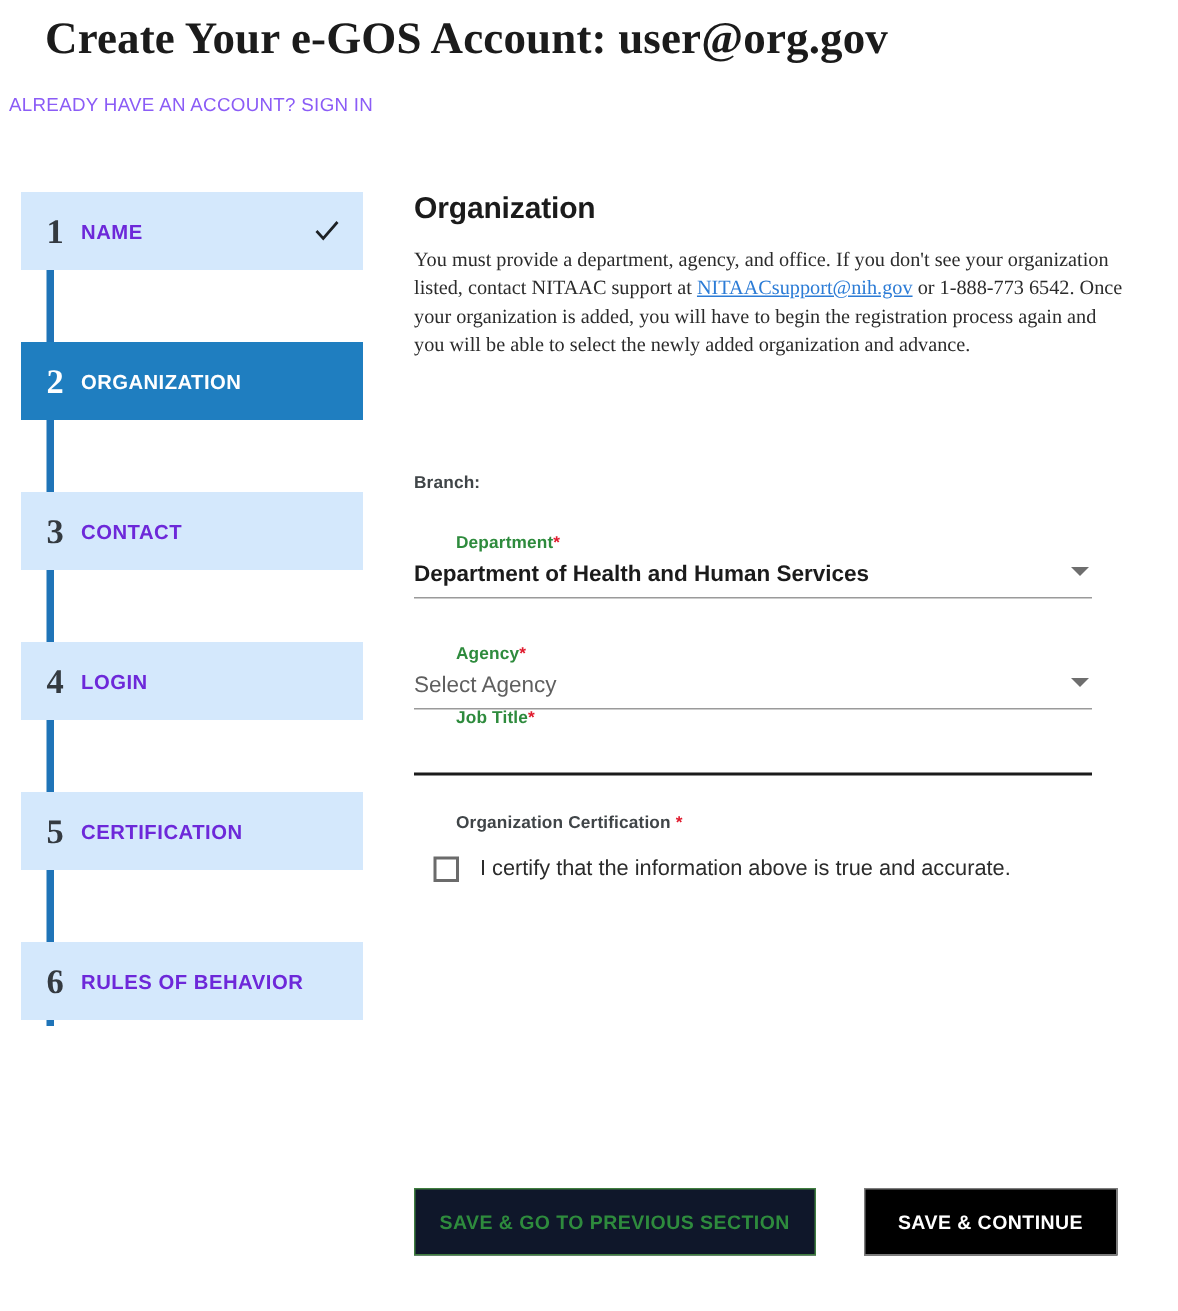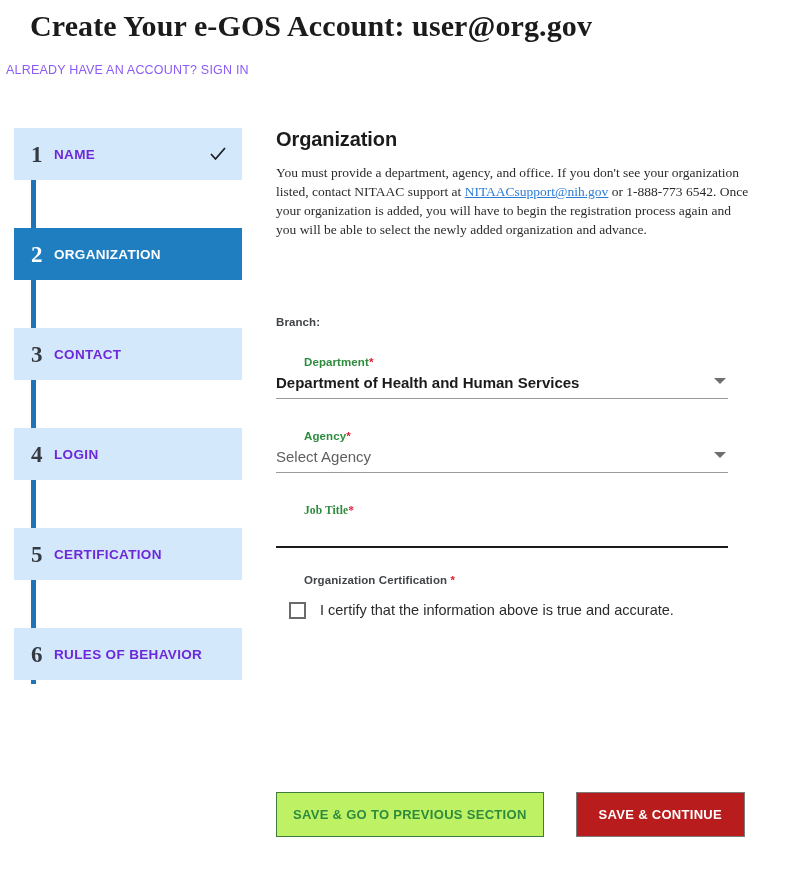--- a/index.html
+++ b/index.html
@@ -228,27 +228,27 @@
     letter-spacing: 0.3px;
     cursor: pointer;
     box-sizing: border-box;
     display: flex;
     align-items: center;
     justify-content: center;
     height: 45px;
     white-space: nowrap;
   }
   .btn-outline {
-    background: #bef264;
+    background: #0f172a;
     border: 1px solid #3f7d3f;
     color: #2e8b3d;
     padding: 0 16px;
   }
   .btn-solid {
-    background: #b91c1c;
+    background: #000000;
     border: 1px solid #7c7c7c;
     color: #ffffff;
     padding: 0 22px;
     margin-left: 32px;
   }
 </style>
 </head>
 <body>
 
 <div class="page-title">Create Your e-GOS Account: user@org.gov</div>
@@ -311,21 +311,21 @@
     <span class="caret" style="top:22px;"></span>
   </div>
 
   <div class="field" style="margin-top:31px;">
     <div class="fld-label"><span>Agency</span><span class="req">*</span></div>
     <div class="fld-value placeholder">Select Agency</div>
     <div class="underline"></div>
     <span class="caret" style="top:22px;"></span>
   </div>
 
-  <div class="field" style="margin-top:31px;font-family:Liberation Serif, serif;">
+  <div class="field" style="">
     <div class="fld-label"><span>Job Title</span><span class="req">*</span></div>
     <div class="fld-value empty"></div>
     <div class="underline strong"></div>
   </div>
 
   <div class="field" style="margin-top:26px;">
     <div class="fld-label neutral"><span>Organization Certification </span><span class="req">*</span></div>
     <div class="check-row">
       <span class="checkbox"></span>
       <span class="check-text">I certify that the information above is true and accurate.</span>

